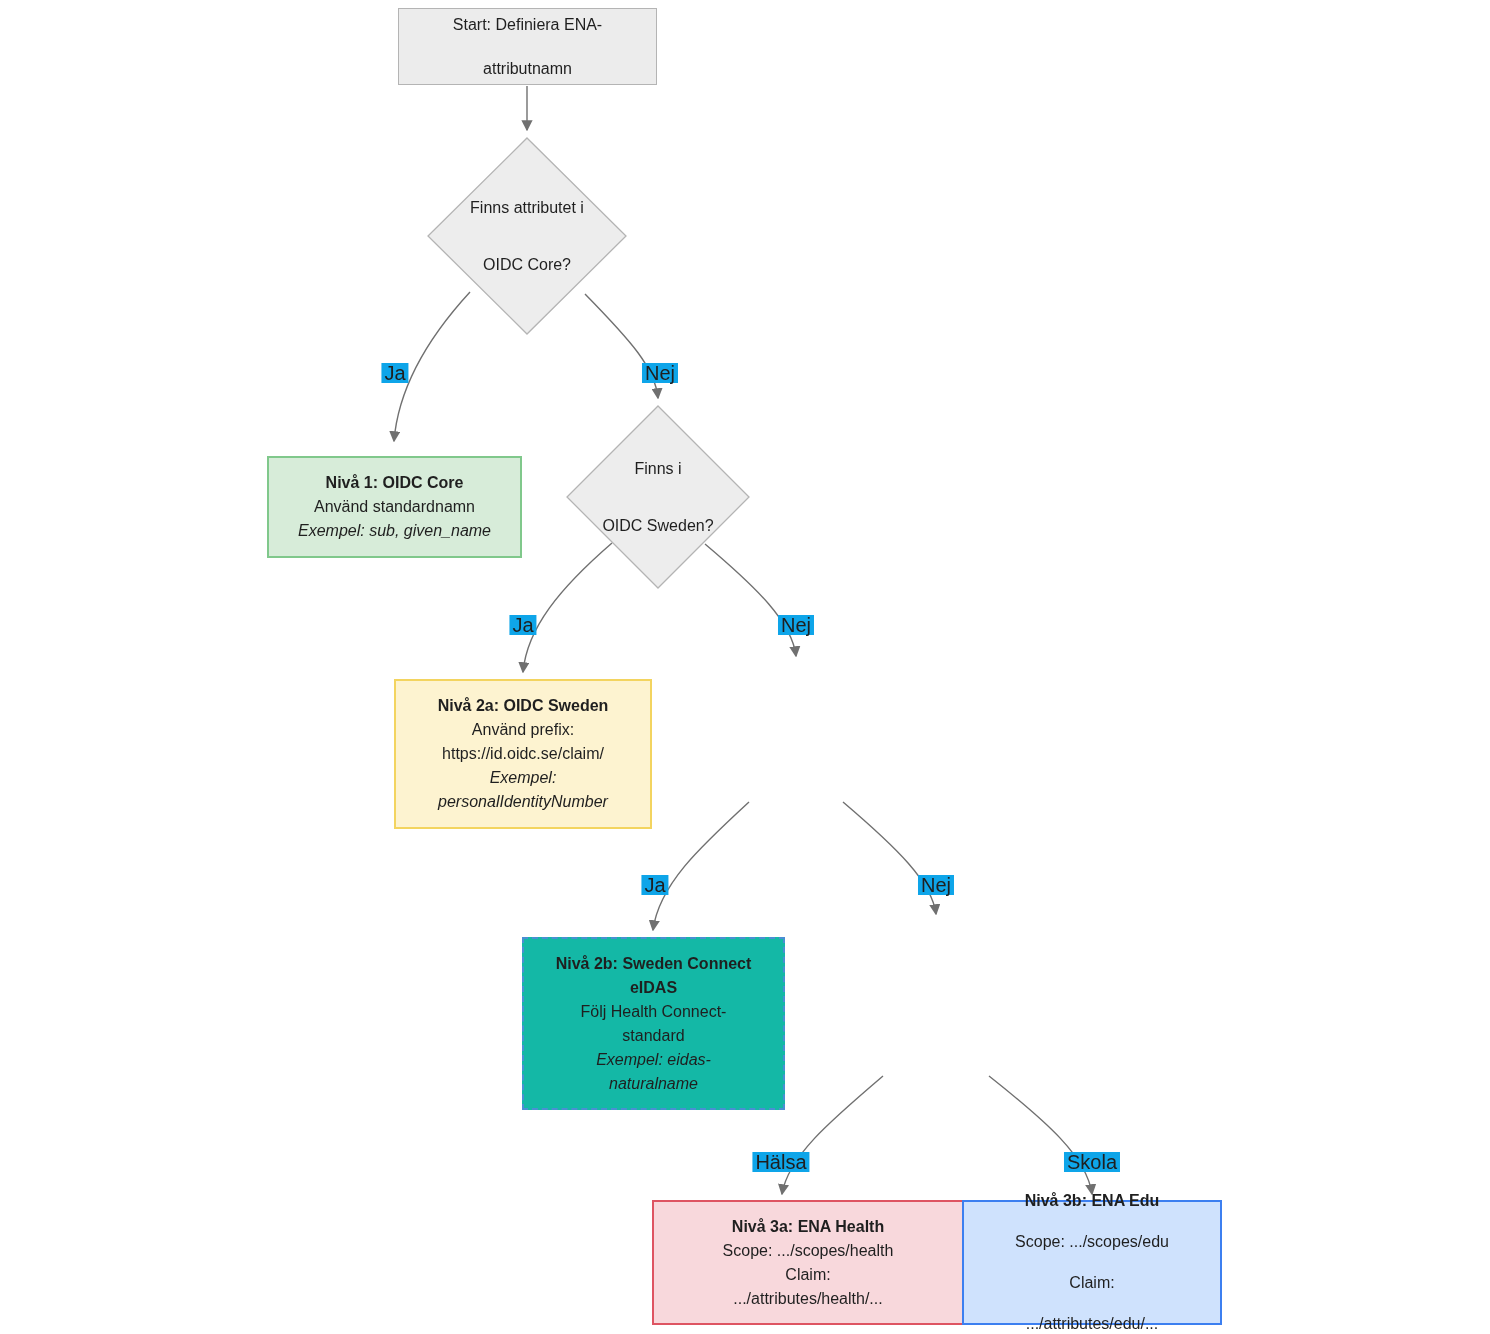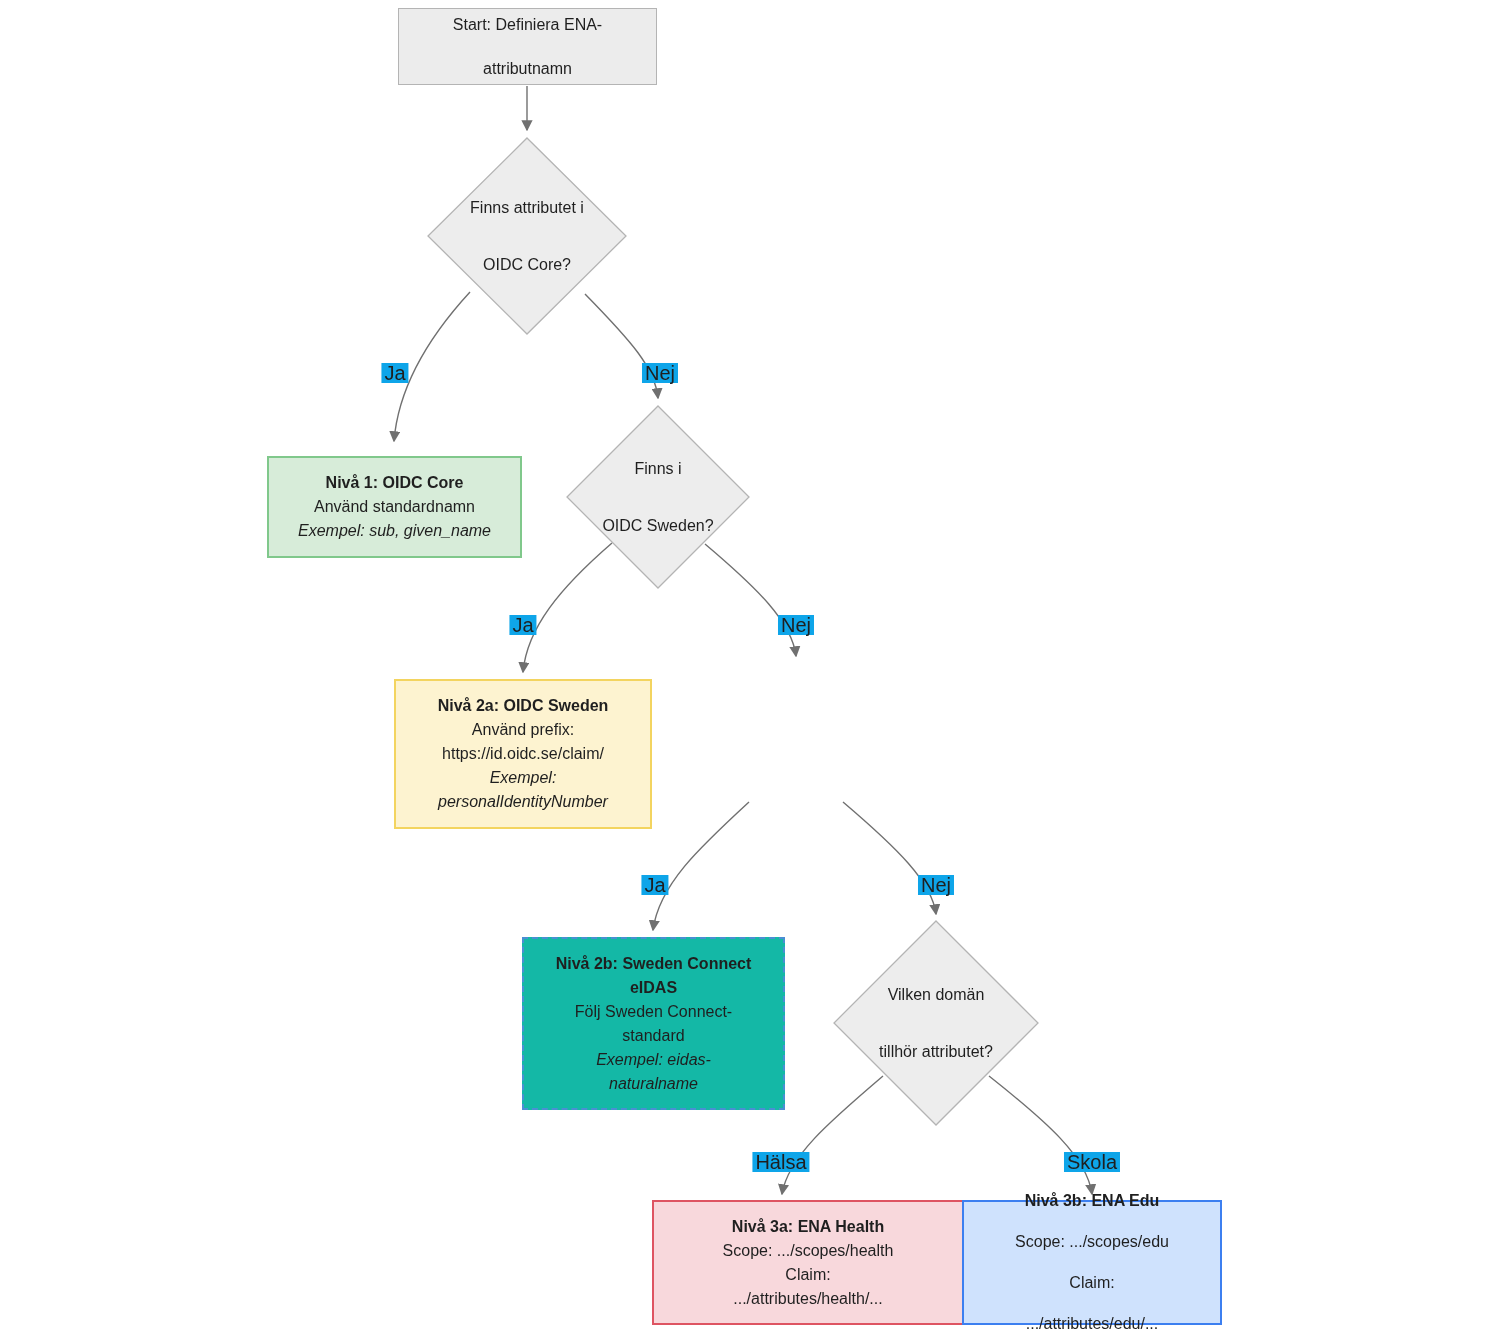--- a/index.html
+++ b/index.html
@@ -117,35 +117,26 @@
     <div class="line">Använd prefix:</div>
     <div class="line">https://id.oidc.se/claim/</div>
     <div class="line italic">Exempel:</div>
     <div class="line italic">personalIdentityNumber</div>
   </div>
 
 
   <div class="node lightblue" style="left:522px; top:937px; width:263px; height:173px;">
     <div class="line title">Nivå 2b: Sweden Connect</div>
     <div class="line title">eIDAS</div>
-    <div class="line">Följ Sweden Connect-</div>
+    <div class="line">Följ Health Connect-</div>
     <div class="line">standard</div>
     <div class="line italic">Exempel: eidas-</div>
     <div class="line italic">naturalname</div>
   </div>
 
-  <div class="diamond" style="left:833px; top:920px; width:206px; height:206px;">
-    <svg width="206" height="206" viewBox="0 0 206 206">
-      <polygon class="dpoly" points="103,1 205,103 103,205 1,103"></polygon>
-    </svg>
-    <div class="dtext">
-      <div class="line">Vilken domän</div>
-      <div class="line">tillhör attributet?</div>
-    </div>
-  </div>
 
   <div class="node pink" style="left:652px; top:1200px; width:312px; height:125px;">
     <div class="line title">Nivå 3a: ENA Health</div>
     <div class="line">Scope: .../scopes/health</div>
     <div class="line">Claim:</div>
     <div class="line">.../attributes/health/...</div>
   </div>
 
   <div class="node blue" style="left:962px; top:1200px; width:260px; height:125px;">
     <div class="line title">Nivå 3b: ENA Edu</div>

